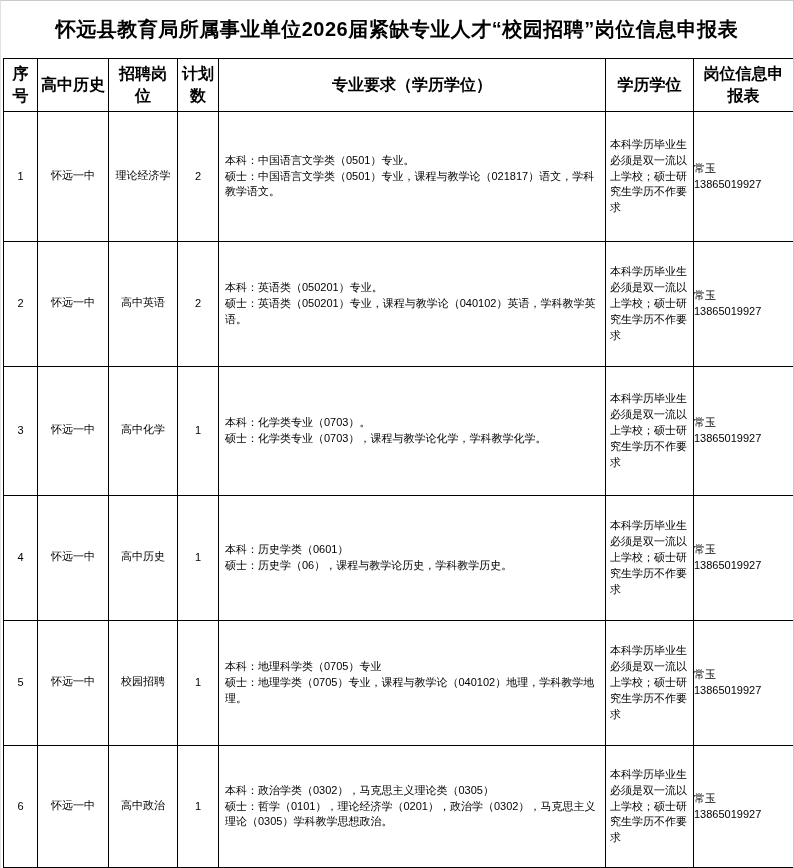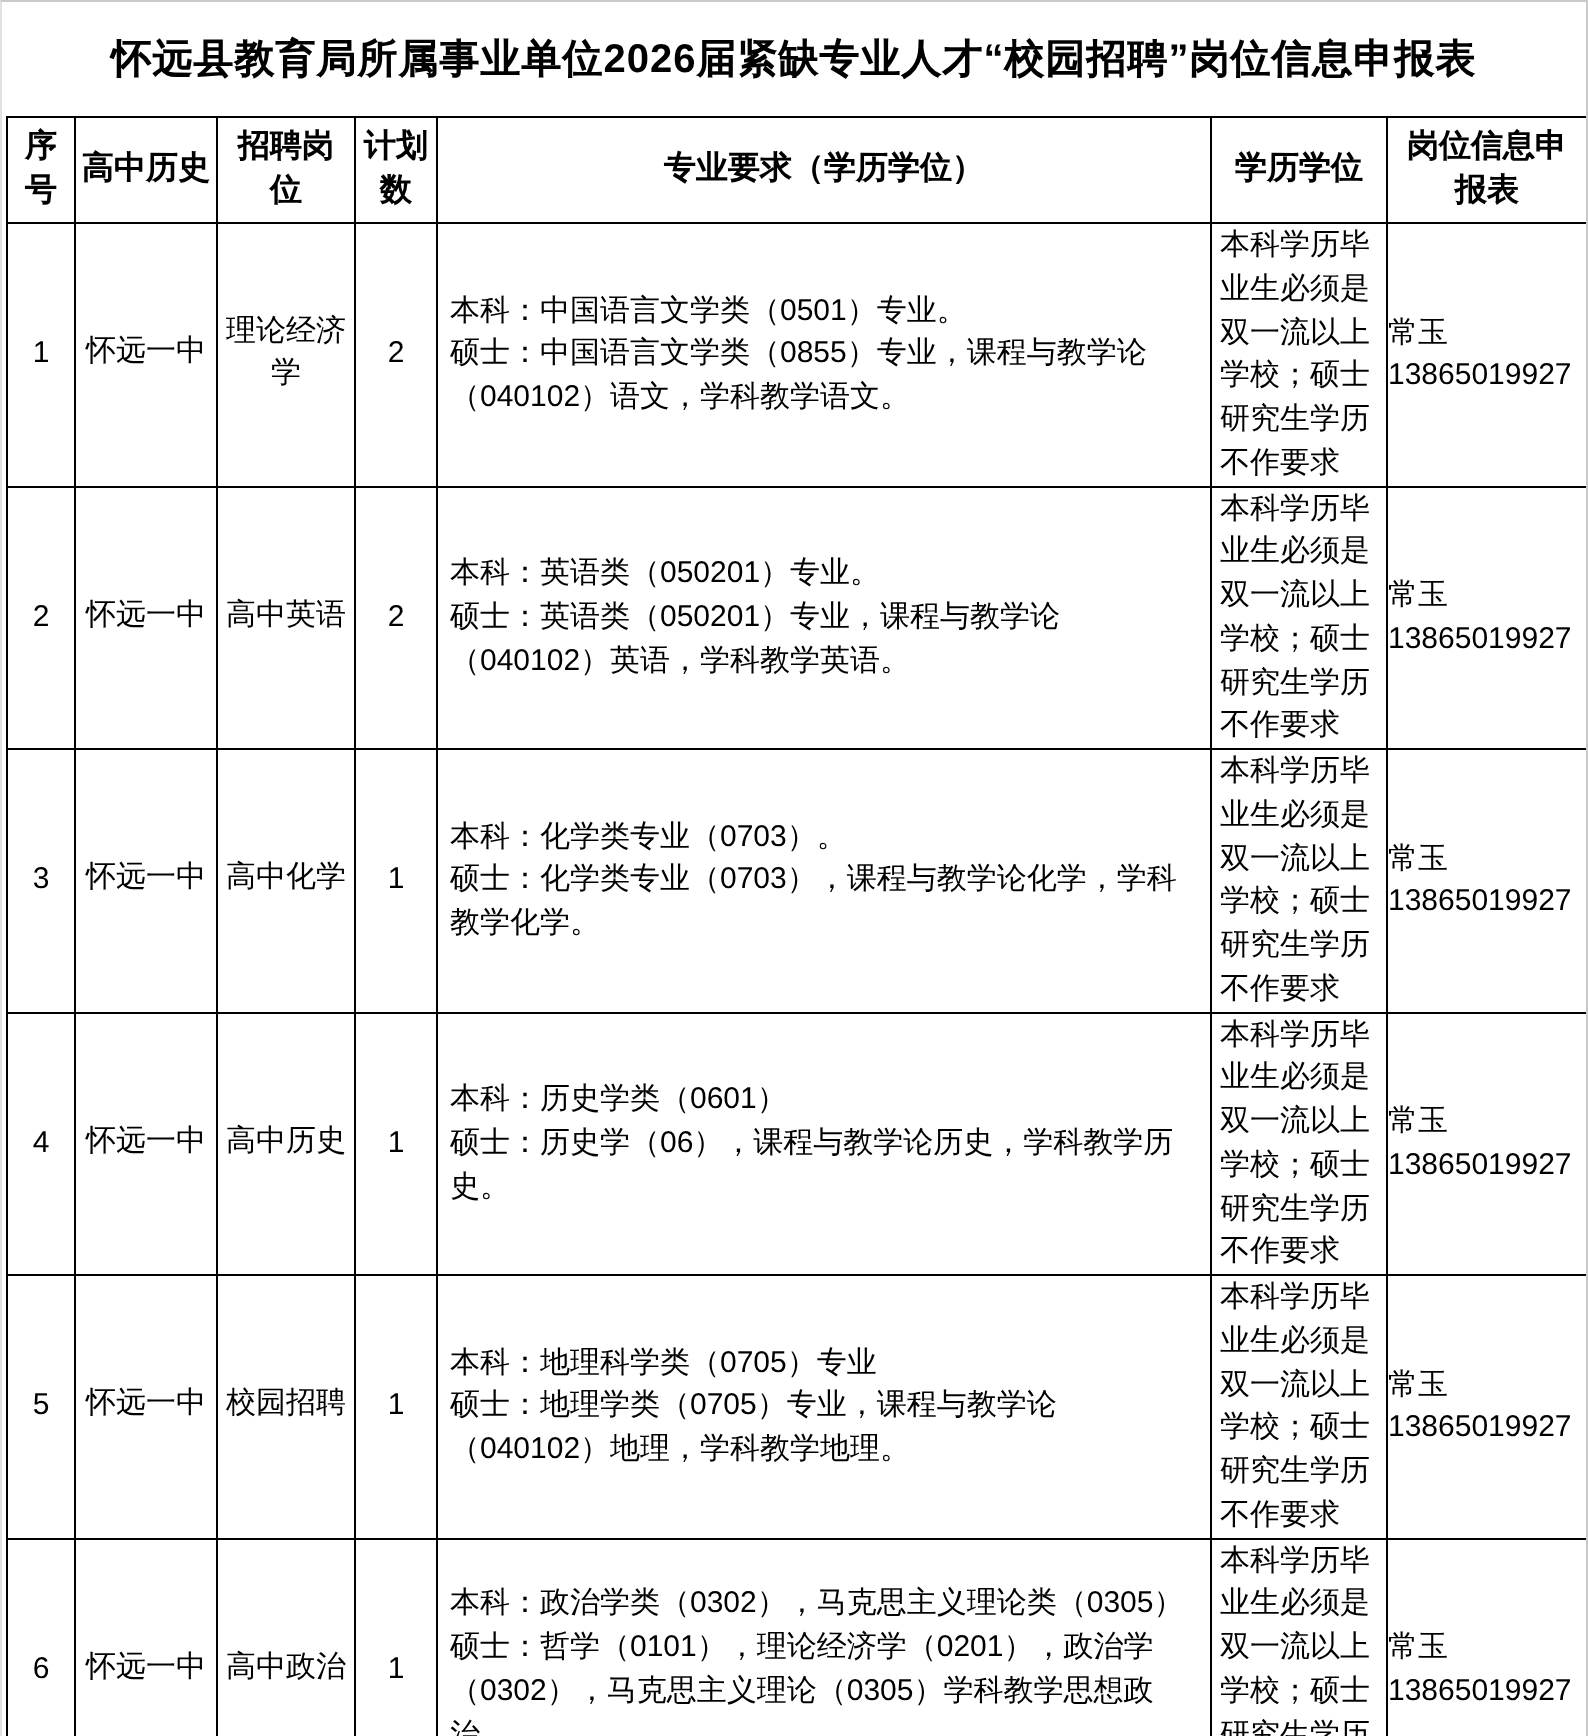--- a/index.html
+++ b/index.html
@@ -33,21 +33,21 @@
   table.job-table {
     border-collapse: collapse;
     table-layout: fixed;
     width: 790px;
     margin-left: 2px;
   }
   table.job-table th,
   table.job-table td {
     border: 1px solid #000000;
     vertical-align: middle;
-    font-size: 15px;
+    font-size: 11px;
     line-height: 1.45;
     overflow: hidden;
   }
   table.job-table th {
     font-weight: bold;
     font-size: 16px;
     text-align: center;
     white-space: pre-line;
     padding: 0 2px;
     line-height: 1.35;
@@ -104,21 +104,21 @@
         <th>岗位信息申报表</th>
       </tr>
     </thead>
     <tbody>
       <tr style="height:130px">
         <td class="c-no">1</td>
         <td class="c-school">怀远一中</td>
         <td class="c-position">理论经济学</td>
         <td class="c-plan">2</td>
         <td class="c-major">本科：中国语言文学类（0501）专业。
-硕士：中国语言文学类（0855）专业，课程与教学论（040102）语文，学科教学语文。</td>
+硕士：中国语言文学类（0501）专业，课程与教学论（021817）语文，学科教学语文。</td>
         <td class="c-degree">本科学历毕业生必须是双一流以上学校；硕士研究生学历不作要求</td>
         <td class="c-contact">常玉
 13865019927</td>
       </tr>
       <tr style="height:125px">
         <td class="c-no">2</td>
         <td class="c-school">怀远一中</td>
         <td class="c-position">高中英语</td>
         <td class="c-plan">2</td>
         <td class="c-major">本科：英语类（050201）专业。

